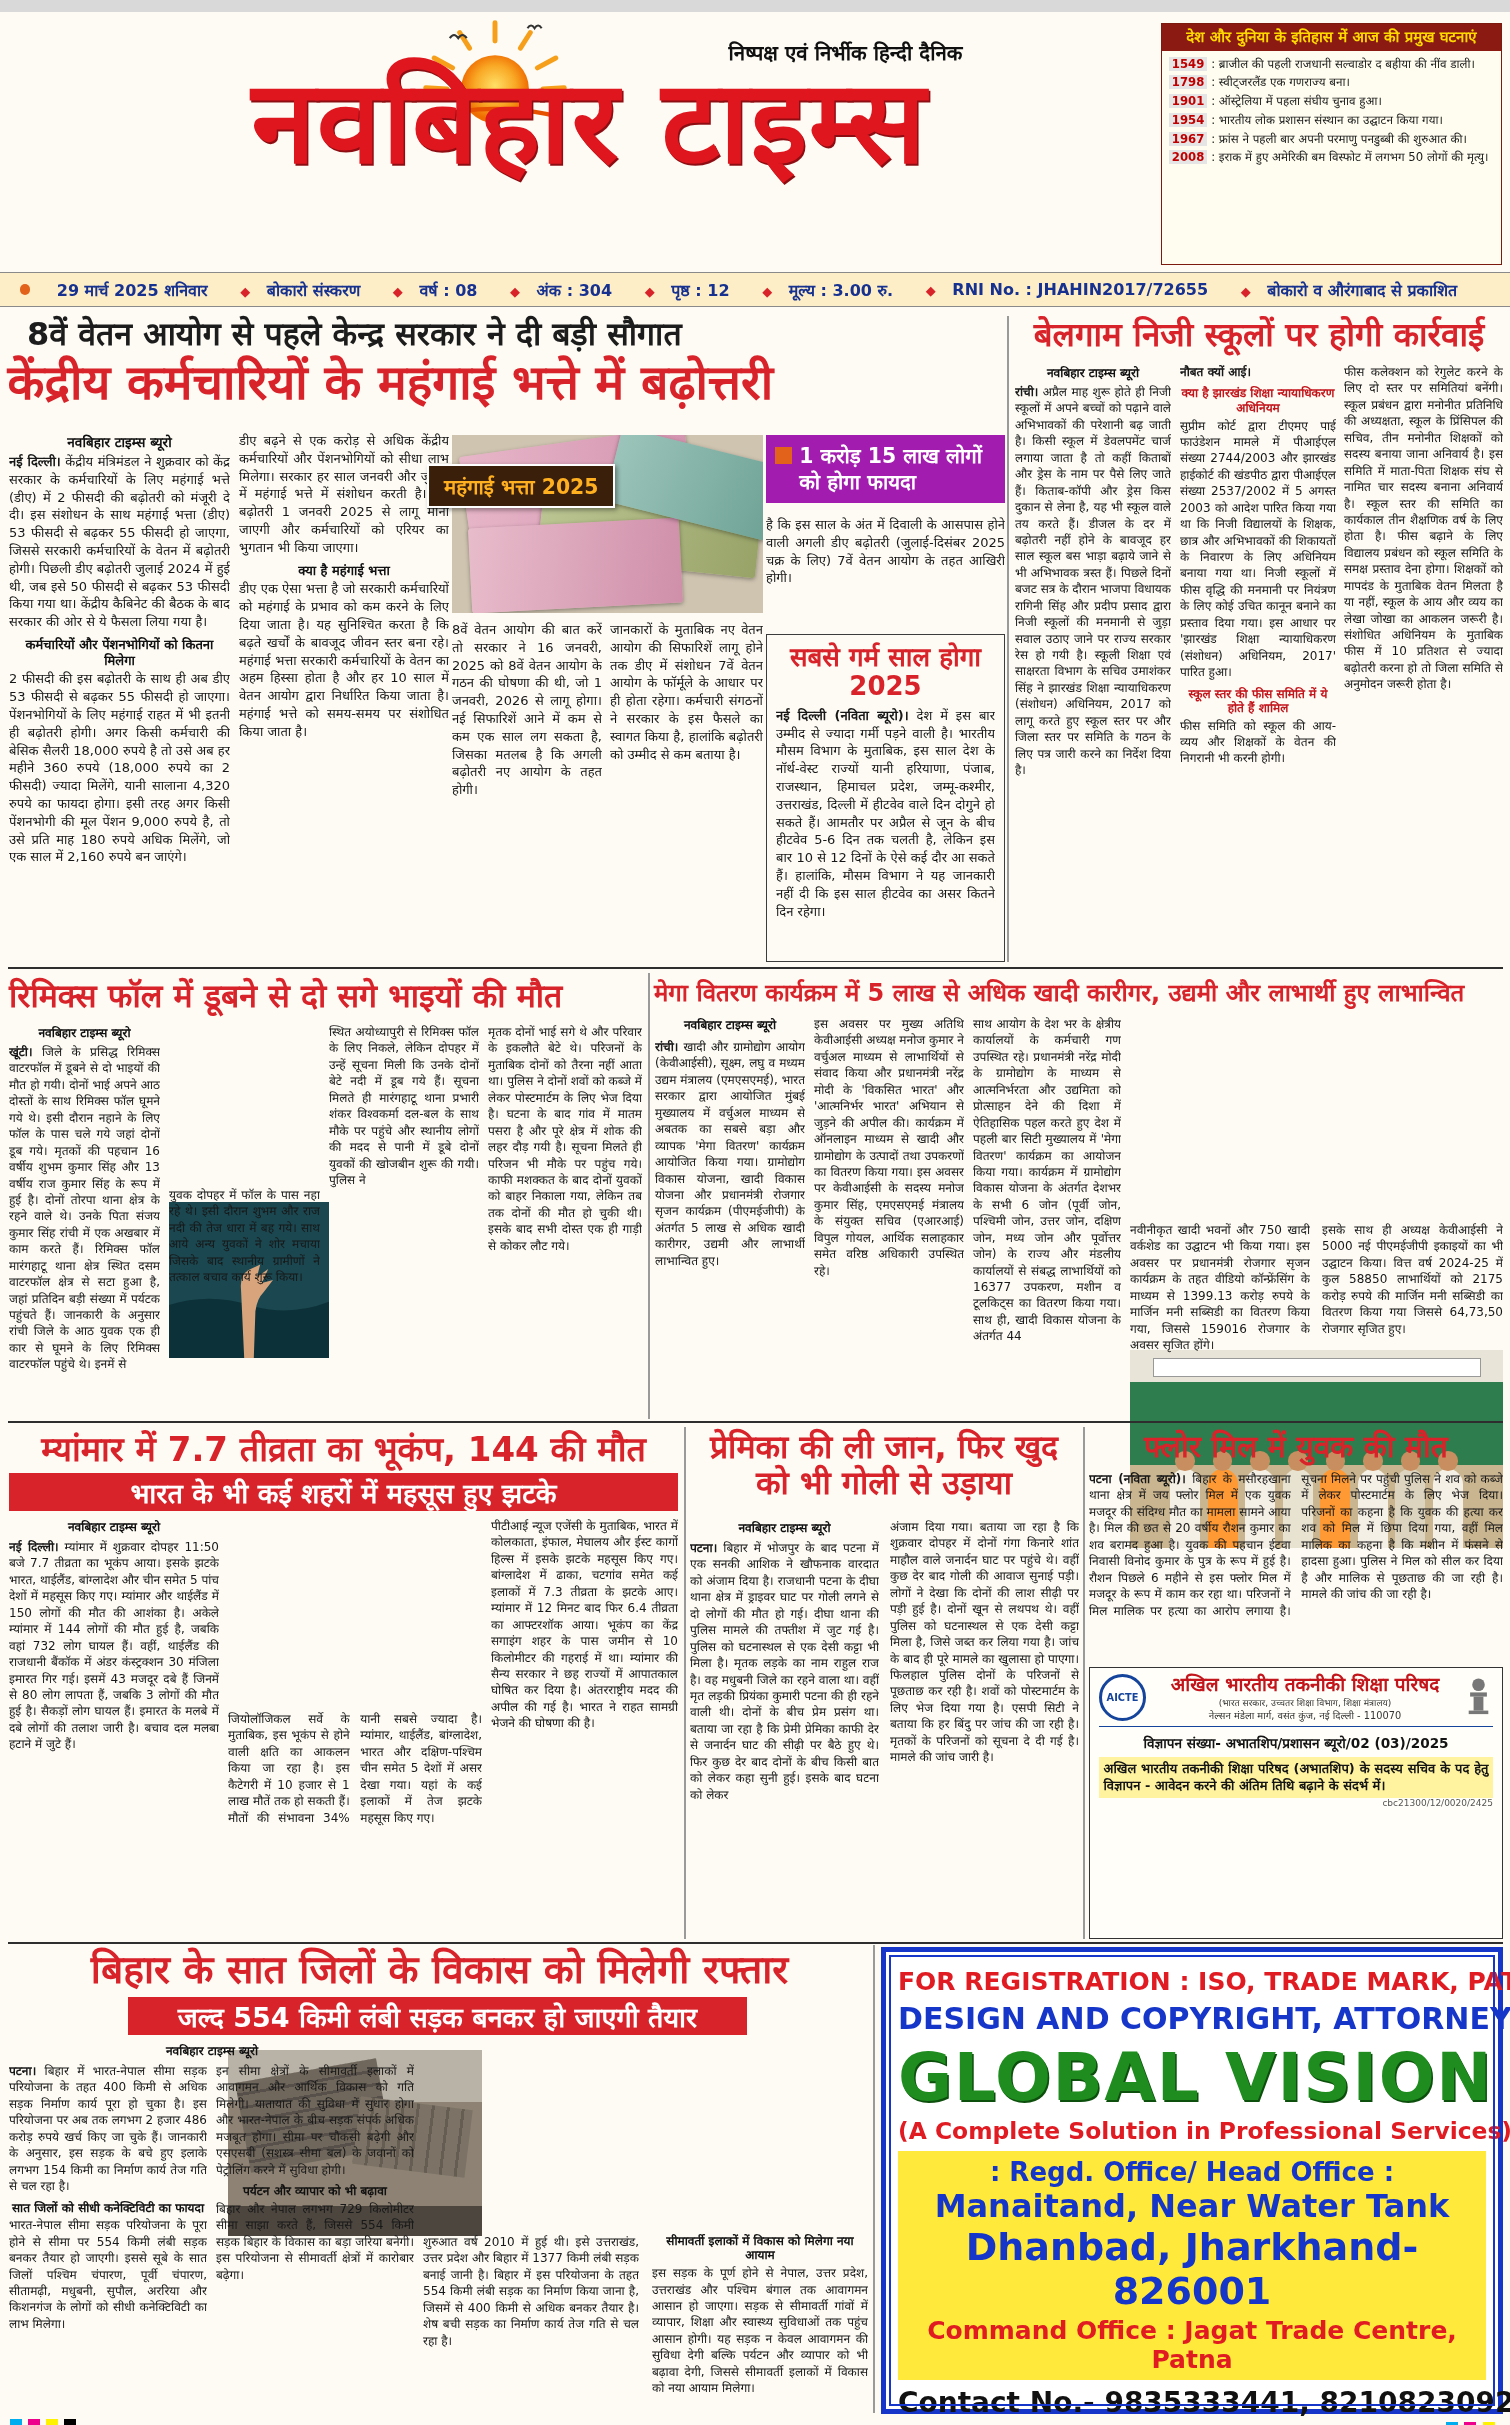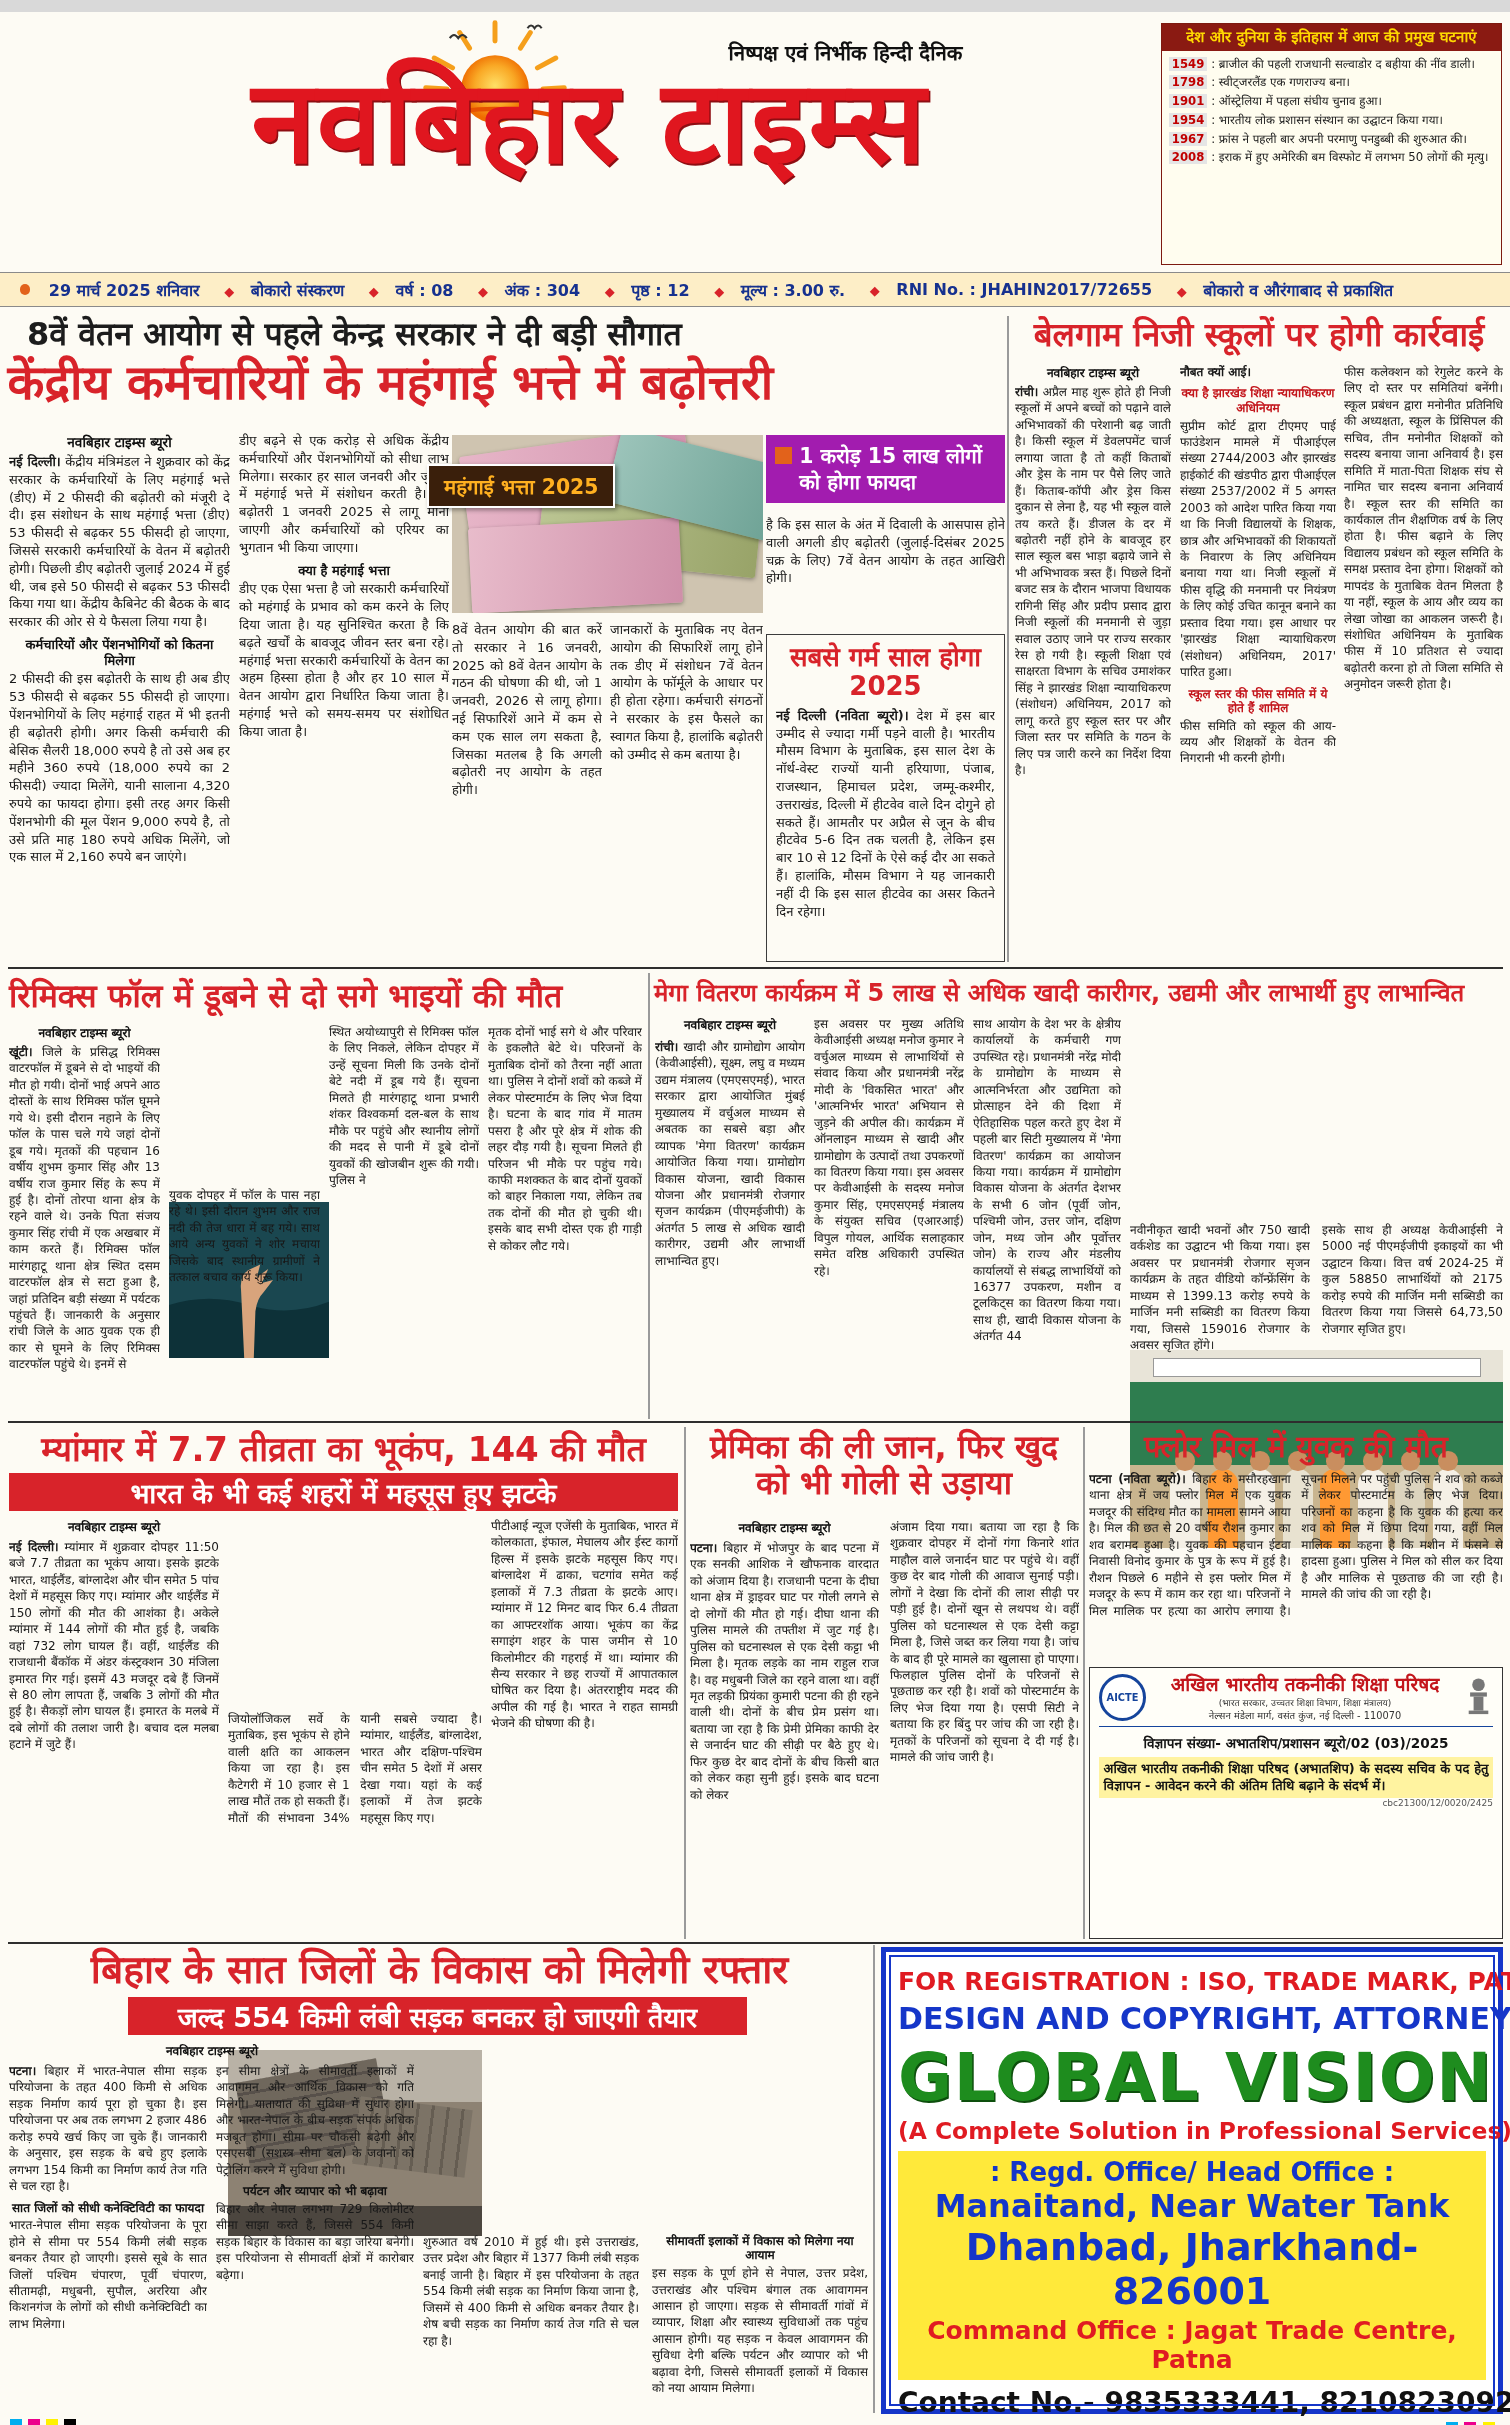--- a/index.html
+++ b/index.html
@@ -19,21 +19,21 @@
   .photo{overflow:hidden;position:relative;background:#bbb}
   
   .tagline{font-weight:bold;font-size:20.4px;color:#101010;text-align:center;white-space:nowrap}
   .title{font-size:115px;font-weight:bold;color:#e0161f;text-align:center;white-space:nowrap;letter-spacing:1.5px;text-shadow:1.5px 1.5px 0 #8e0d12;line-height:1.25}
   .histbox{border:1.5px solid #7d1a10;background:#fffdef}
   .hist-head{background:#8a1a12;color:#ffd900;font-weight:bold;font-size:15px;text-align:center;padding:4.5px 7.6px;line-height:1.25}
   .hist-body{padding:5.3px 6.8px}
   .h-item{font-size:11.7px;line-height:1.28;margin-bottom:3.8px;color:#1a1a1a;text-align:justify}
   .h-year{color:#c00000;font-weight:bold;background:#e5e5e5;padding:0 3px;margin-right:3.8px}
   
-  .datebar{display:flex;align-items:center;background:#fdeec7;border-top:1.5px solid #8a8a8a;border-bottom:1.5px solid #8a8a8a;padding:0 19.6px;gap:8px}
+  .datebar{display:flex;align-items:center;background:#fdeec7;border-top:1.5px solid #8a8a8a;border-bottom:1.5px solid #8a8a8a;padding:0 19.6px;gap:16px}
   .db-item{font-weight:bold;color:#16318f;font-size:16px;white-space:nowrap}
   .db-item + .db-item::before{content:"◆";color:#d8232a;margin:0 16.6px;font-size:13px}
   .dot{width:10.6px;height:10.6px;border-radius:50%;background:#e2621b;margin-right:10.6px;flex:none}
   
   .factbox{background:#a21caf;color:#fff;font-weight:bold;font-size:20.4px;line-height:1.3;padding:7.6px 9px;display:flex;align-items:flex-start}
   .factbox .sq{width:16.6px;height:16.6px;background:#e2621b;margin:4.5px 7.6px 0 0;flex:none}
   .wbox{border:1.5px solid #3c3c3c;padding:7.6px 9px}
   
   .currency{background:#cfc4b0}
   .note{position:absolute;border-radius:3px;box-shadow:0 1.5px 4.5px rgba(0,0,0,.35)}

